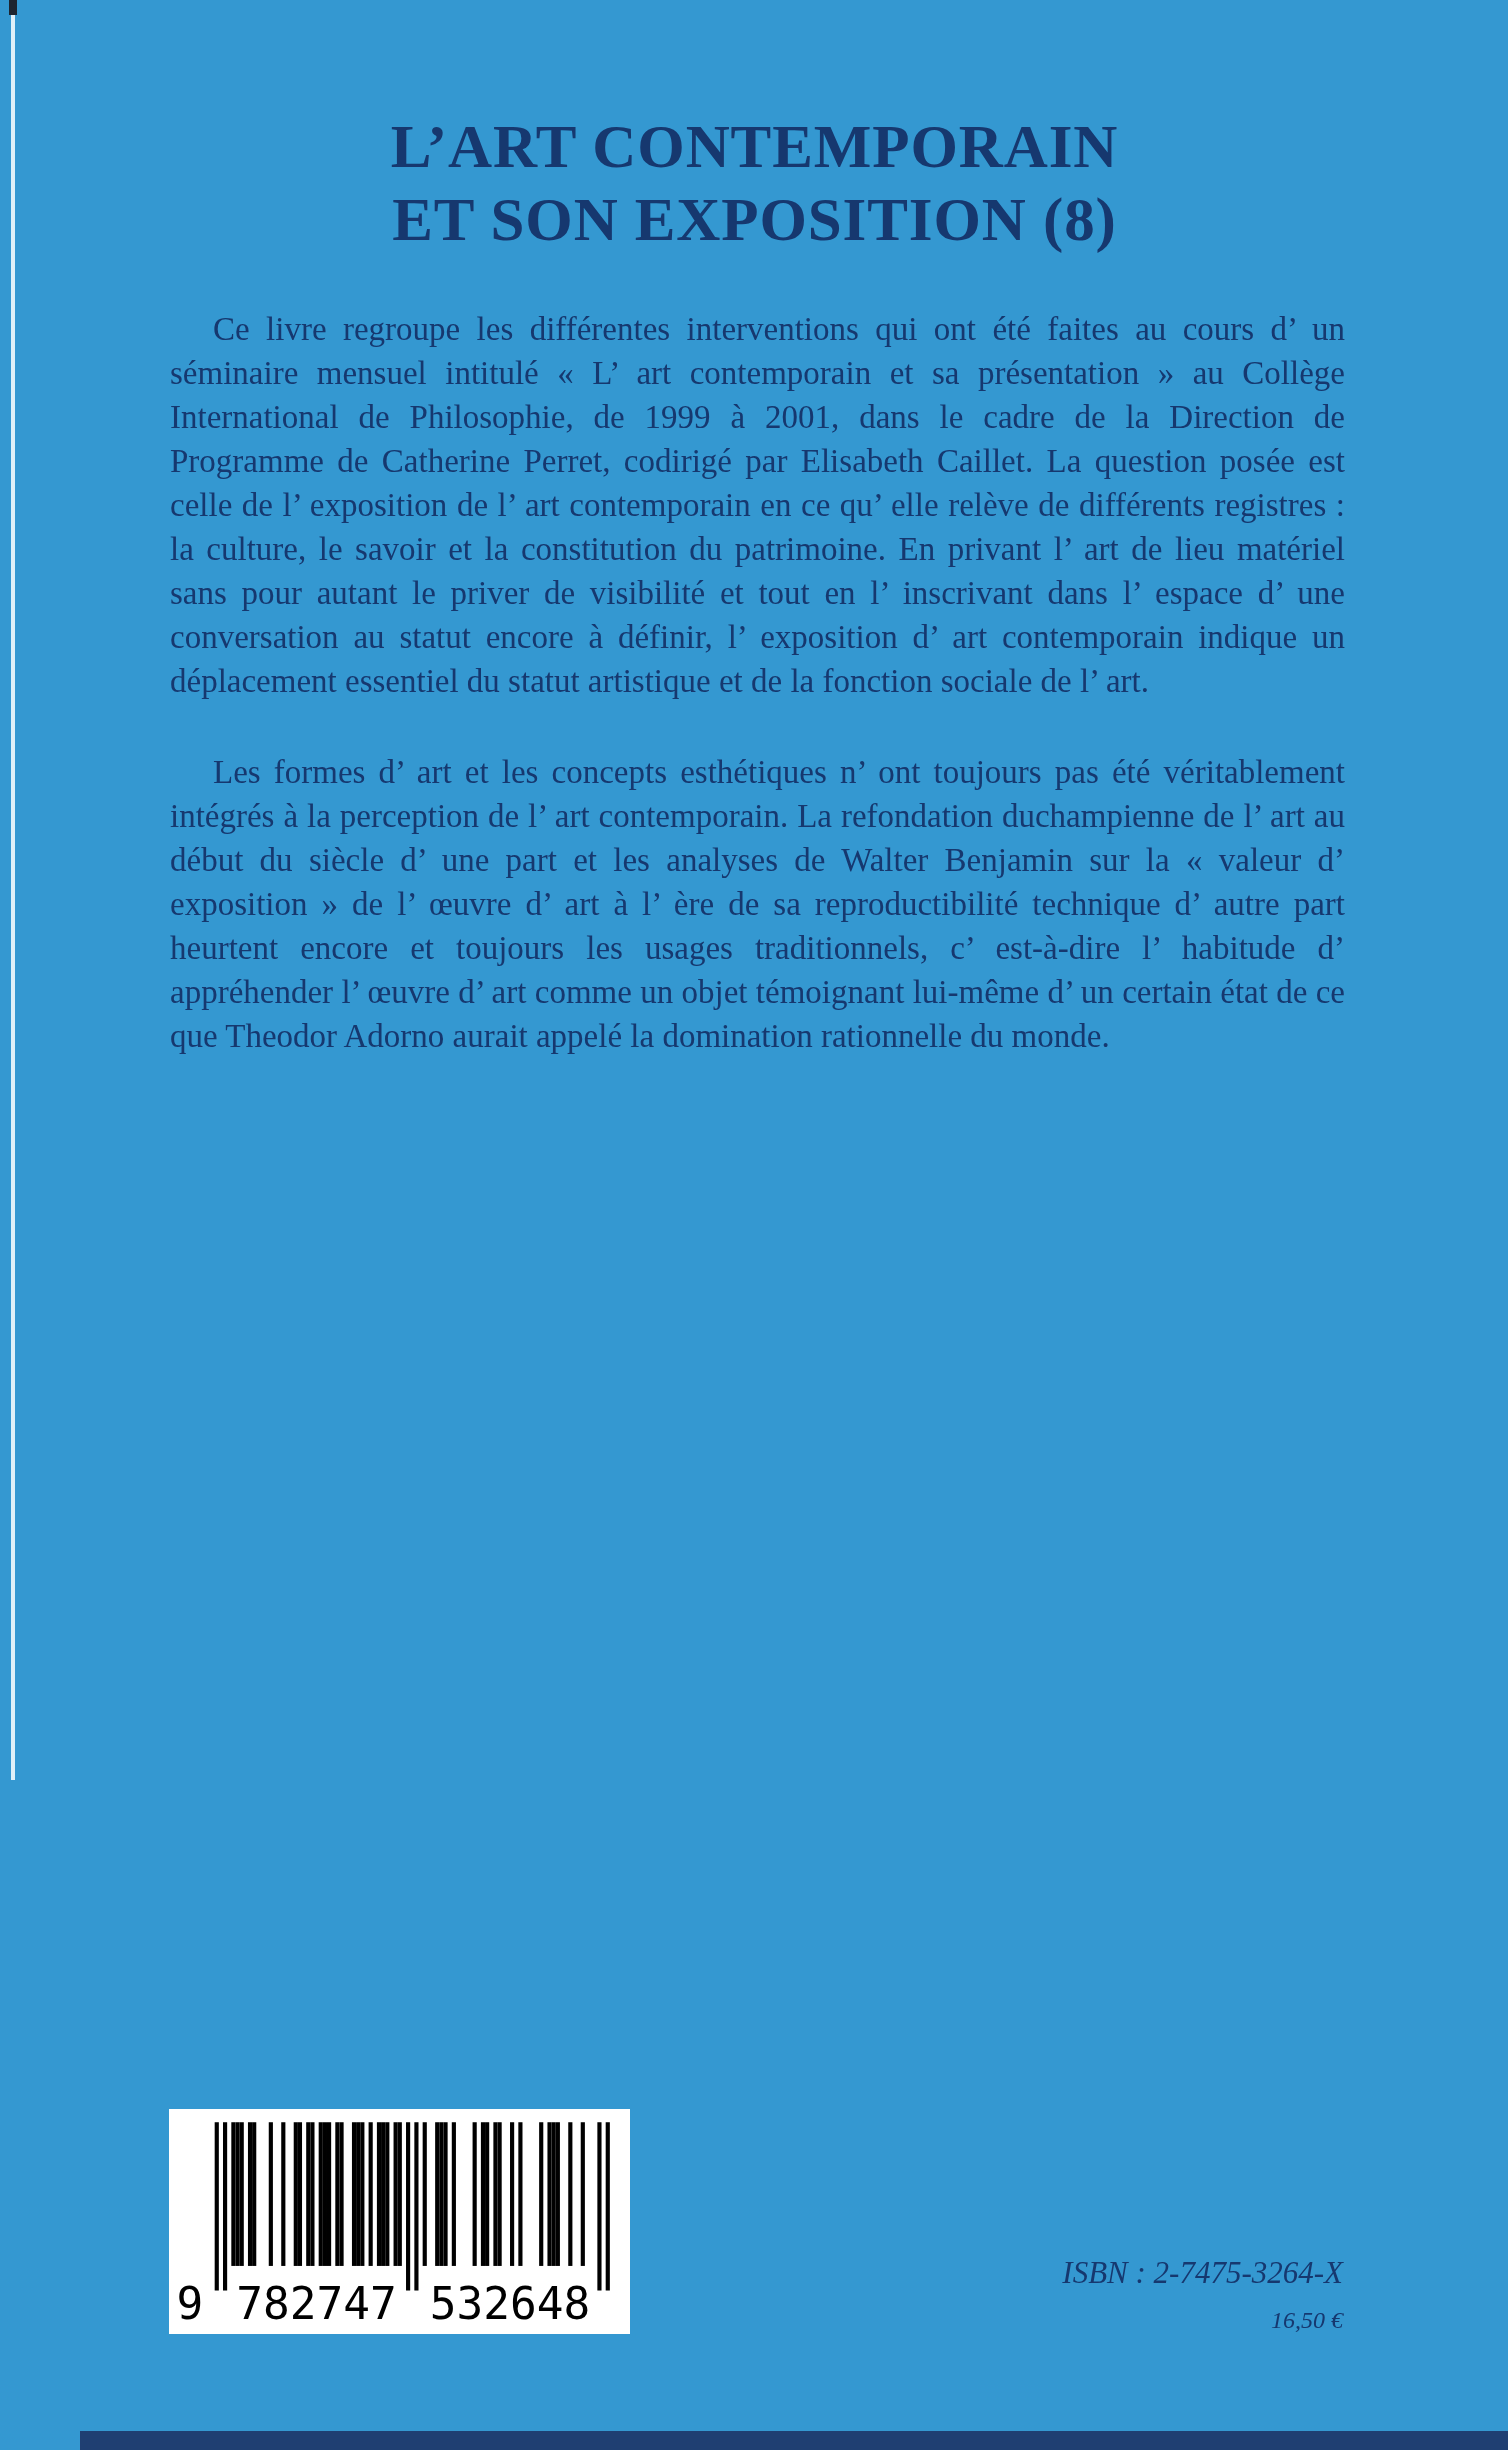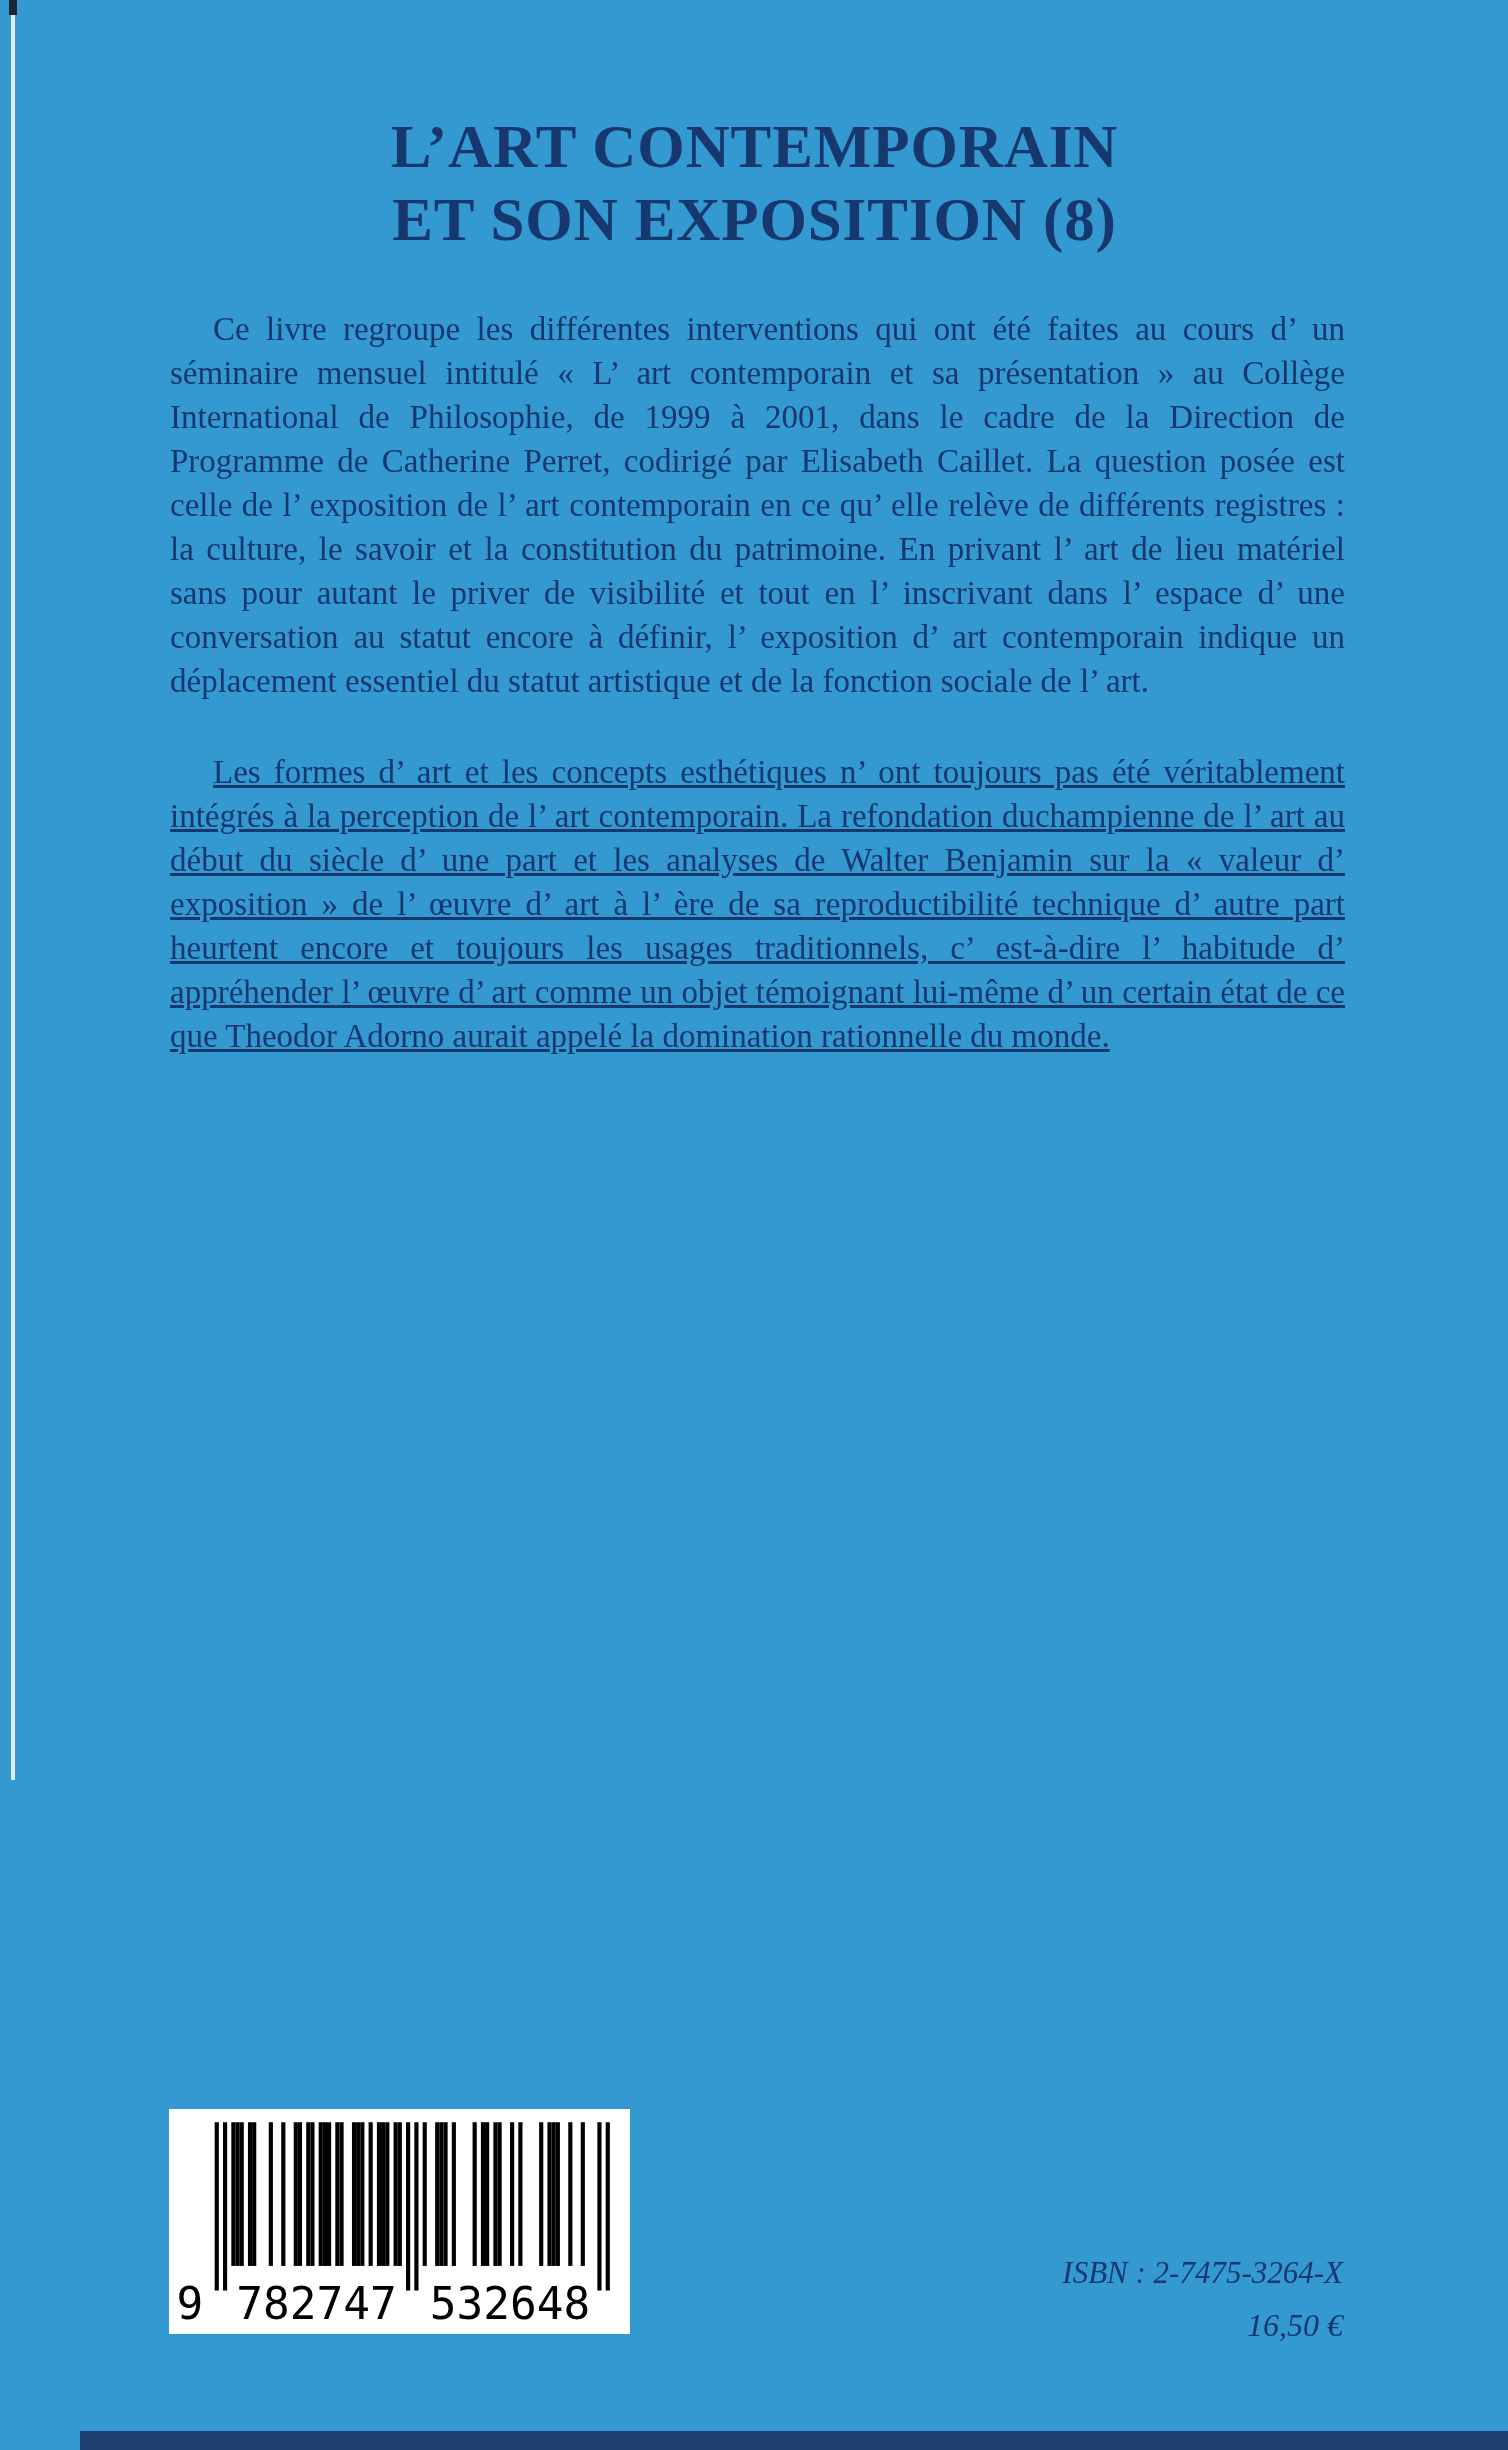--- a/index.html
+++ b/index.html
@@ -46,38 +46,38 @@
   
   .body-text{
     width:1175px;
     margin:51px auto 12px 170px;
     font-size:33px;
     line-height:44px;
     text-align:justify;
     text-justify:inter-word;
   }
   .para{margin:0;text-indent:43px;}
-  .para + .para{margin-top:47px;text-decoration:underline;}
+  .para + .para{margin-top:47px;}
   
   .barcode-box{
     position:absolute;
     left:169px;top:2109px;
     width:461px;height:225px;
     background:var(--barcode-bg);
   }
   .barcode-box svg{display:block;width:100%;height:100%;}
   
   .isbn-block{
     position:absolute;
     right:166px;top:2254px;
     text-align:right;
     font-style:italic;
   }
   .isbn{font-size:31px;line-height:1.2;}
-  .price{font-size:32px;line-height:1.2;margin-top:15px;}
+  .price{font-size:24px;line-height:1.2;margin-top:15px;}
 </style>
 </head>
 <body>
 
 <div class="page">
 
   <div class="artifact-left"></div>
 
   <h1 class="title">
     <span class="title-line">L’ART CONTEMPORAIN</span>

